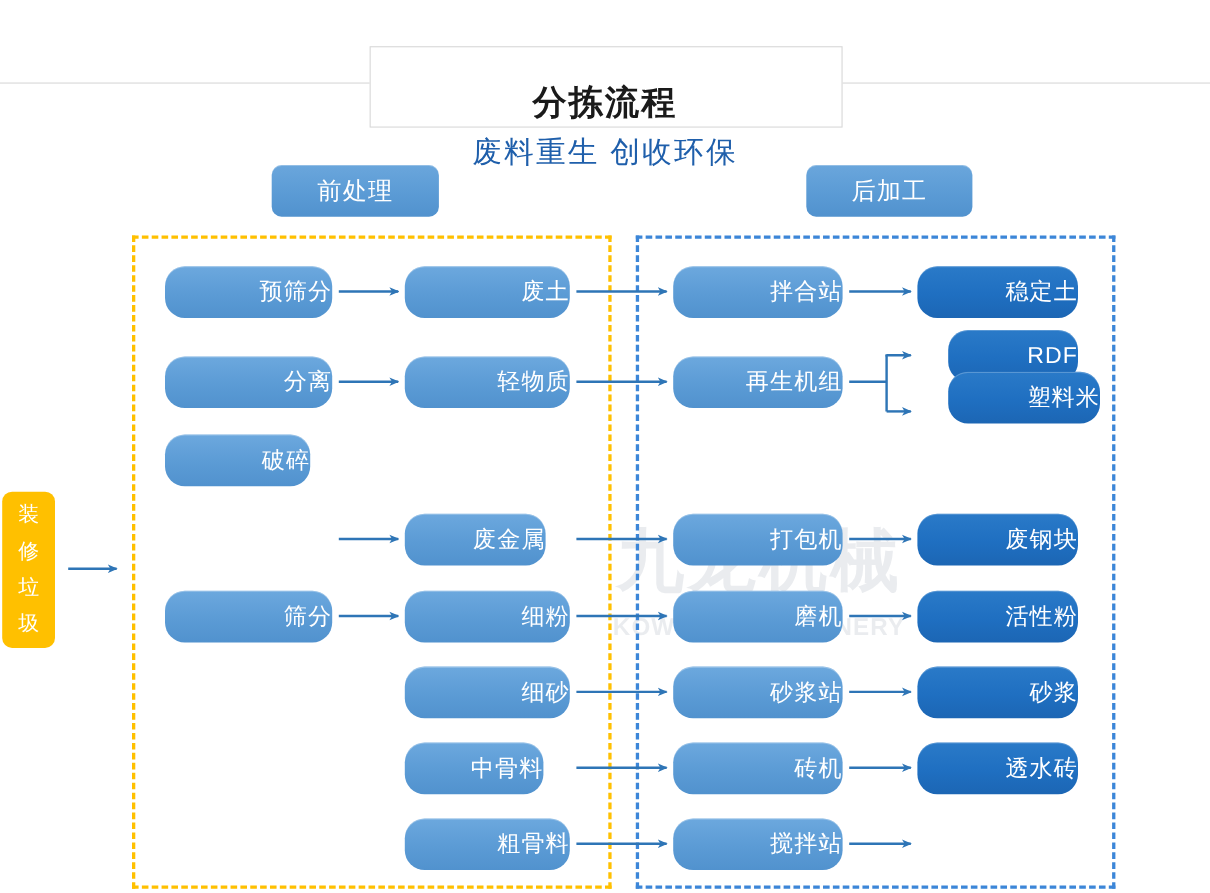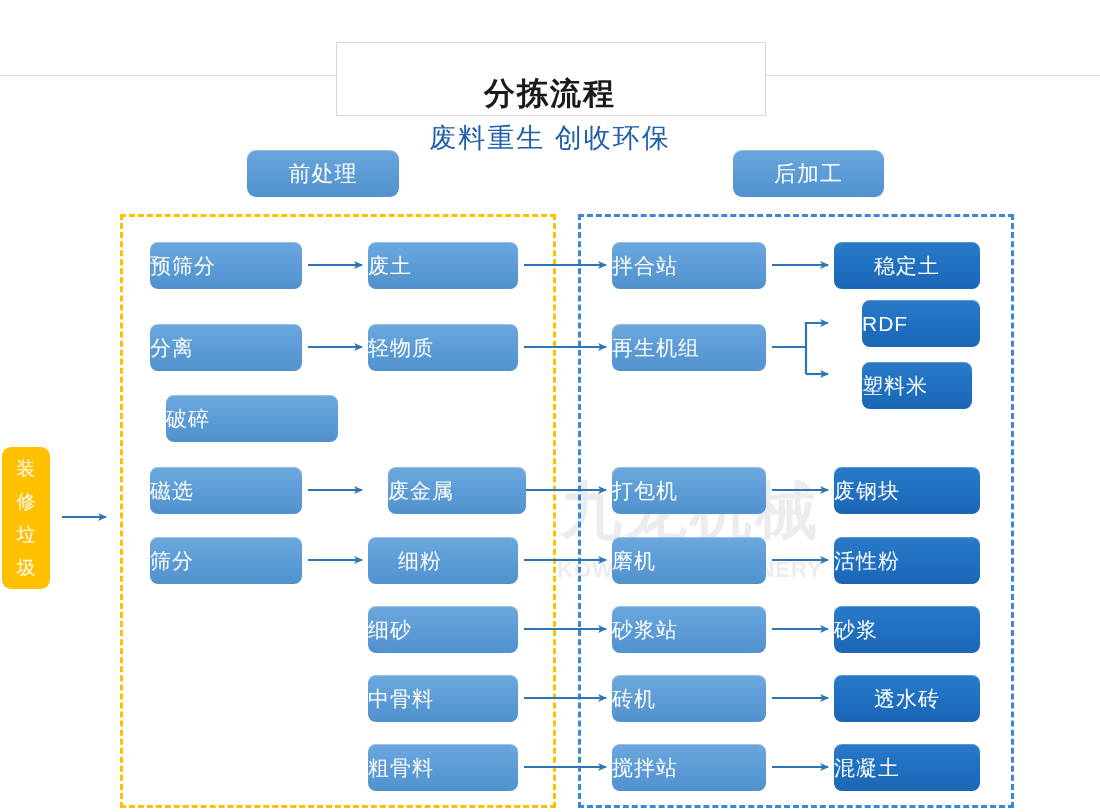--- a/index.html
+++ b/index.html
@@ -153,22 +153,22 @@
     box-sizing: border-box;
     z-index: 4;
   }
   .src-box span { display: block; }
 
   
   .node {
     position: absolute;
     height: 47px;
     line-height: 47px;
-    text-align: left;
-    border-radius: 8px;
+    text-align: right;
+    border-radius: 18px;
     color: #ffffff;
     font-size: 21px;
     letter-spacing: 1px;
     z-index: 4;
     box-sizing: border-box;
   }
   .node.tone-mid {
     background: linear-gradient(180deg, #6CA8DE 0%, #5B9BD5 55%, #5192CE 100%);
     box-shadow: inset 0 1px 0 rgba(255,255,255,0.30);
   }
@@ -250,42 +250,40 @@
       <path d="M806,374 L806,374 L828,374"></path>
     </g>
 
     <g stroke="#2E75B6" stroke-width="2.2" fill="none">
       <path d="M772,347 L806,347 M806,323 L806,374"></path>
     </g>
   </svg>
 
   <div class="node tone-mid" style="left:150px; top:242px; width:152px;">预筛分</div>
   <div class="node tone-mid" style="left:150px; top:324px; width:152px;">分离</div>
-  <div class="node tone-mid" style="left:150px; top:395px; width:172px;margin-left:16px;">破碎</div>
-  <div class="node tone-mid" style="left:150px; top:467px; width:152px;">磁选</div>
+  <div class="node tone-mid" style="left:150px; top:395px; width:132px;">破碎</div>
   <div class="node tone-mid" style="left:150px; top:537px; width:152px;">筛分</div>
 
   <div class="node tone-mid" style="left:368px; top:242px; width:150px;">废土</div>
   <div class="node tone-mid" style="left:368px; top:324px; width:150px;">轻物质</div>
-  <div class="node tone-mid" style="left:368px; top:467px; width:138px;margin-left:20px;">废金属</div>
+  <div class="node tone-mid" style="left:368px; top:467px; width:128px;">废金属</div>
   <div class="node tone-mid" style="left:368px; top:537px; width:150px;padding-left:30px;">细粉</div>
   <div class="node tone-mid" style="left:368px; top:606px; width:150px;">细砂</div>
-  <div class="node tone-mid" style="left:368px; top:675px; width:150px;">中骨料</div>
+  <div class="node tone-mid" style="left:368px; top:675px; width:126px;">中骨料</div>
   <div class="node tone-mid" style="left:368px; top:744px; width:150px;">粗骨料</div>
 
   <div class="node tone-mid" style="left:612px; top:242px; width:154px;">拌合站</div>
   <div class="node tone-mid" style="left:612px; top:324px; width:154px;">再生机组</div>
   <div class="node tone-mid" style="left:612px; top:467px; width:154px;">打包机</div>
   <div class="node tone-mid" style="left:612px; top:537px; width:154px;">磨机</div>
   <div class="node tone-mid" style="left:612px; top:606px; width:154px;">砂浆站</div>
   <div class="node tone-mid" style="left:612px; top:675px; width:154px;">砖机</div>
   <div class="node tone-mid" style="left:612px; top:744px; width:154px;">搅拌站</div>
 
   <div class="node tone-dark" style="left:834px; top:242px; width:146px;padding-left:40px;">稳定土</div>
   <div class="node tone-dark" style="left:862px; top:300px; width:118px;">RDF</div>
-  <div class="node tone-dark" style="left:862px; top:362px; width:110px;">塑料米</div>
+  <div class="node tone-dark" style="left:862px; top:338px; width:138px;">塑料米</div>
   <div class="node tone-dark" style="left:834px; top:467px; width:146px;">废钢块</div>
   <div class="node tone-dark" style="left:834px; top:537px; width:146px;">活性粉</div>
   <div class="node tone-dark" style="left:834px; top:606px; width:146px;">砂浆</div>
   <div class="node tone-dark" style="left:834px; top:675px; width:146px;padding-left:40px;">透水砖</div>
-  <div class="node tone-dark" style="left:834px; top:744px; width:146px;">混凝土</div>
 
 </div>
 
 </body></html>

